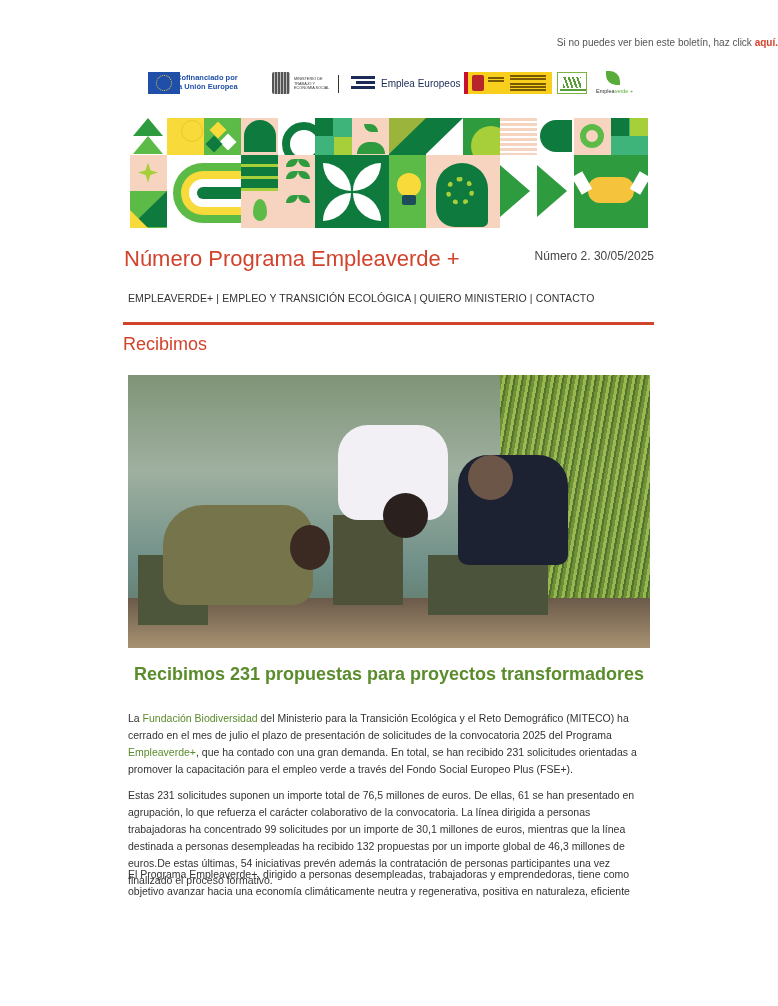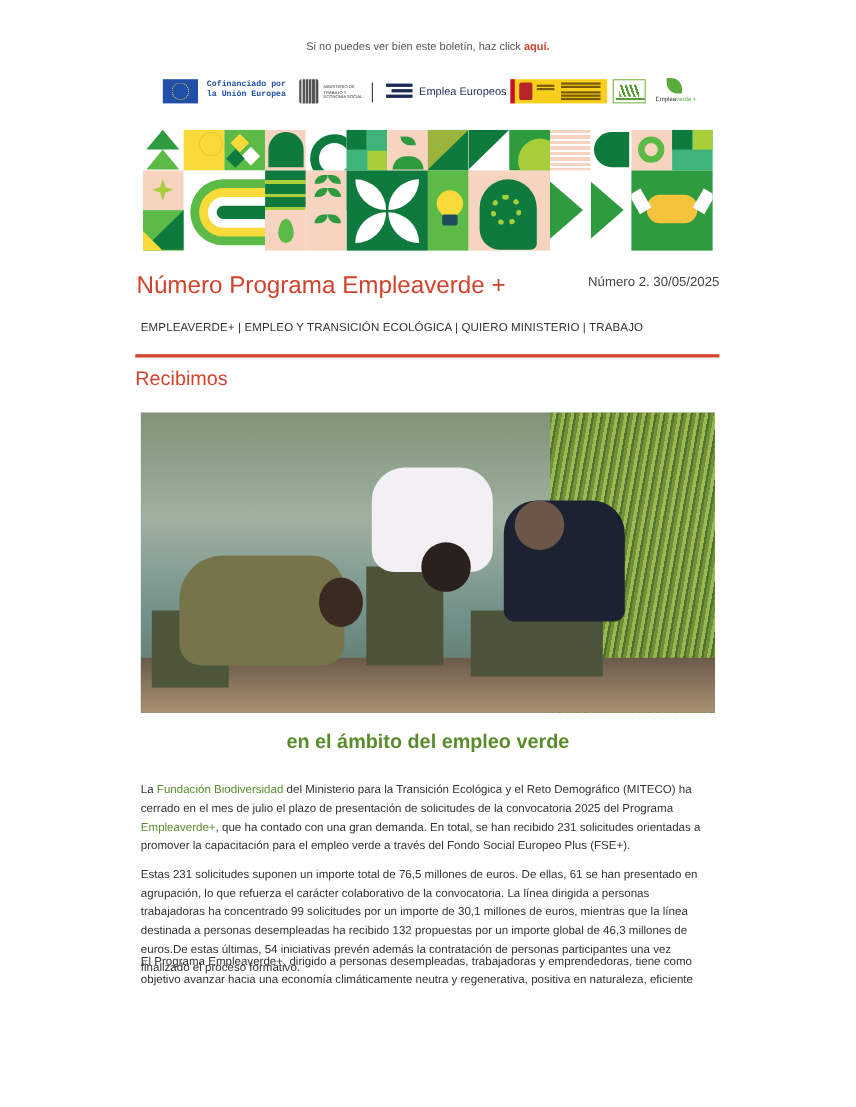--- a/index.html
+++ b/index.html
@@ -1,23 +1,23 @@
 <!DOCTYPE html>
 <html><head>
 <meta charset="utf-8">
 <style>
   html, body { margin:0; padding:0; background:#ffffff; }
   body { width:778px; height:1006px; position:relative; overflow:hidden; font-family:"Liberation Sans", sans-serif; color:#333; }
-  .preheader { position:absolute; top:37px; left:0; width:778px; text-align:center; font-size:10px; color:#555; }
+  .preheader { position:absolute; top:37px; left:0; width:778px; text-align:right; font-size:10px; color:#555; }
   .preheader a { color:#d2432c; font-weight:bold; text-decoration:none; }
   .logos { position:absolute; top:70px; left:148px; width:490px; height:28px; }
   .logo { position:absolute; top:0; height:26px; }
   .eu-flag { left:0; top:2px; width:32px; height:22px; background:#1f4fa8; }
   .eu-flag .stars { position:absolute; left:8px; top:3px; width:16px; height:16px; border-radius:50%; border:1.5px dotted #f4d23c; box-sizing:border-box; }
-  .eu-text { left:40px; top:3px; font-size:7.5px; font-weight:bold; color:#1f4fa8; line-height:9px;font-family:Liberation Mono, monospace; }
+  .eu-text { left:28px; top:3px; font-size:7.5px; font-weight:bold; color:#1f4fa8; line-height:9px; }
   .min-shield { left:124px; top:2px; width:18px; height:22px; background:repeating-linear-gradient(90deg,#555 0 2px,#bbb 2px 3px); border-radius:2px; }
   .min-text { left:146px; top:7px; font-size:3.8px; line-height:4.5px; color:#333; width:42px; }
   .sep { left:190px; top:5px; width:1px; height:18px; background:#333; }
   .fondos-icon { left:203px; top:6px; width:24px; height:16px; }
   .fondos-icon span { display:block; height:3px; background:#1b2a57; margin-bottom:2px; }
   .fondos-text { left:233px; top:8px; font-size:10px; color:#1b2a57; }
   .spain-gov { left:316px; top:2px; width:88px; height:22px; background:#f7cf1c; }
   .spain-gov .red { position:absolute; left:0; top:0; width:4px; height:22px; background:#c8102e; }
   .spain-gov .crest { position:absolute; left:8px; top:3px; width:12px; height:16px; background:#b7252b; border-radius:2px; }
   .spain-gov .t1 { position:absolute; left:24px; top:5px; width:16px; height:1.5px; background:#7a5a00; box-shadow:0 3px 0 #7a5a00; }
@@ -201,42 +201,42 @@
   <div class="t p">
       <div style="position:absolute;left:8px;top:4px;width:12px;height:8px;background:#2e9b3e;border-radius:8px 0 8px 0;"></div>
       <div style="position:absolute;left:20px;top:4px;width:12px;height:8px;background:#2e9b3e;border-radius:0 8px 0 8px;"></div>
     </div>
 </div>
 
 <div class="title">Número Programa Empleaverde +</div>
 <div class="issue">Número 2. 30/05/2025</div>
 
 <div class="nav">
-  <span>EMPLEAVERDE+</span><span> | </span><span>EMPLEO Y TRANSICIÓN ECOLÓGICA</span><span> | </span><span>QUIERO MINISTERIO</span><span> | </span><span>TRABAJO</span>
+  <span>EMPLEAVERDE+</span><span> | </span><span>EMPLEO Y TRANSICIÓN ECOLÓGICA</span><span> | </span><span>QUIERO MINISTERIO</span><span> | </span><span>CONTACTO</span>
 </div>
 
 <div class="rule"></div>
 <div class="section">Recibimos</div>
 
 <div class="photo">
   <div class="reeds"></div>
   <div class="ground"></div>
   <div class="boot1"></div>
   <div class="p1"></div>
     <div class="p1h"></div>
   <div class="p2l"></div>
     <div class="p2"></div>
     <div class="p2h"></div>
   <div class="p3l"></div>
     <div class="p3"></div>
     <div class="p3h"></div>
 </div>
 
 <div class="headline">
-  <div>en el ámbito del empleo verde</div>
+  <div>Recibimos 231 propuestas para proyectos transformadores</div>
 </div>
 
 <div class="para p-a">
   <span>La </span><a href="#">Fundación Biodiversidad</a><span> del Ministerio para la Transición Ecológica y el Reto Demográfico (MITECO) ha cerrado en el mes de julio el plazo de presentación de solicitudes de la convocatoria 2025 del Programa </span><a href="#">Empleaverde+</a><span>, que ha contado con una gran demanda. En total, se han recibido 231 solicitudes orientadas a promover la capacitación para el empleo verde  a través del Fondo Social Europeo Plus (FSE+).</span>
 </div>
 <div class="para p-b">Estas 231 solicitudes suponen un importe total de 76,5 millones de euros. De ellas, 61 se han presentado en agrupación, lo que refuerza el carácter colaborativo de la convocatoria. La línea dirigida a personas trabajadoras ha concentrado 99 solicitudes por un importe de 30,1 millones de euros, mientras que la línea destinada a personas desempleadas ha recibido 132 propuestas por un importe global de 46,3 millones de euros.De estas últimas, 54 iniciativas prevén además la contratación de personas participantes una vez finalizado el proceso formativo.</div>
 <div class="para p-c">El Programa Empleaverde+, dirigido a personas desempleadas, trabajadoras y emprendedoras, tiene como objetivo avanzar hacia una economía climáticamente neutra y regenerativa, positiva en naturaleza, eficiente</div>
 
 <div class="pageno">1/6</div>
 

